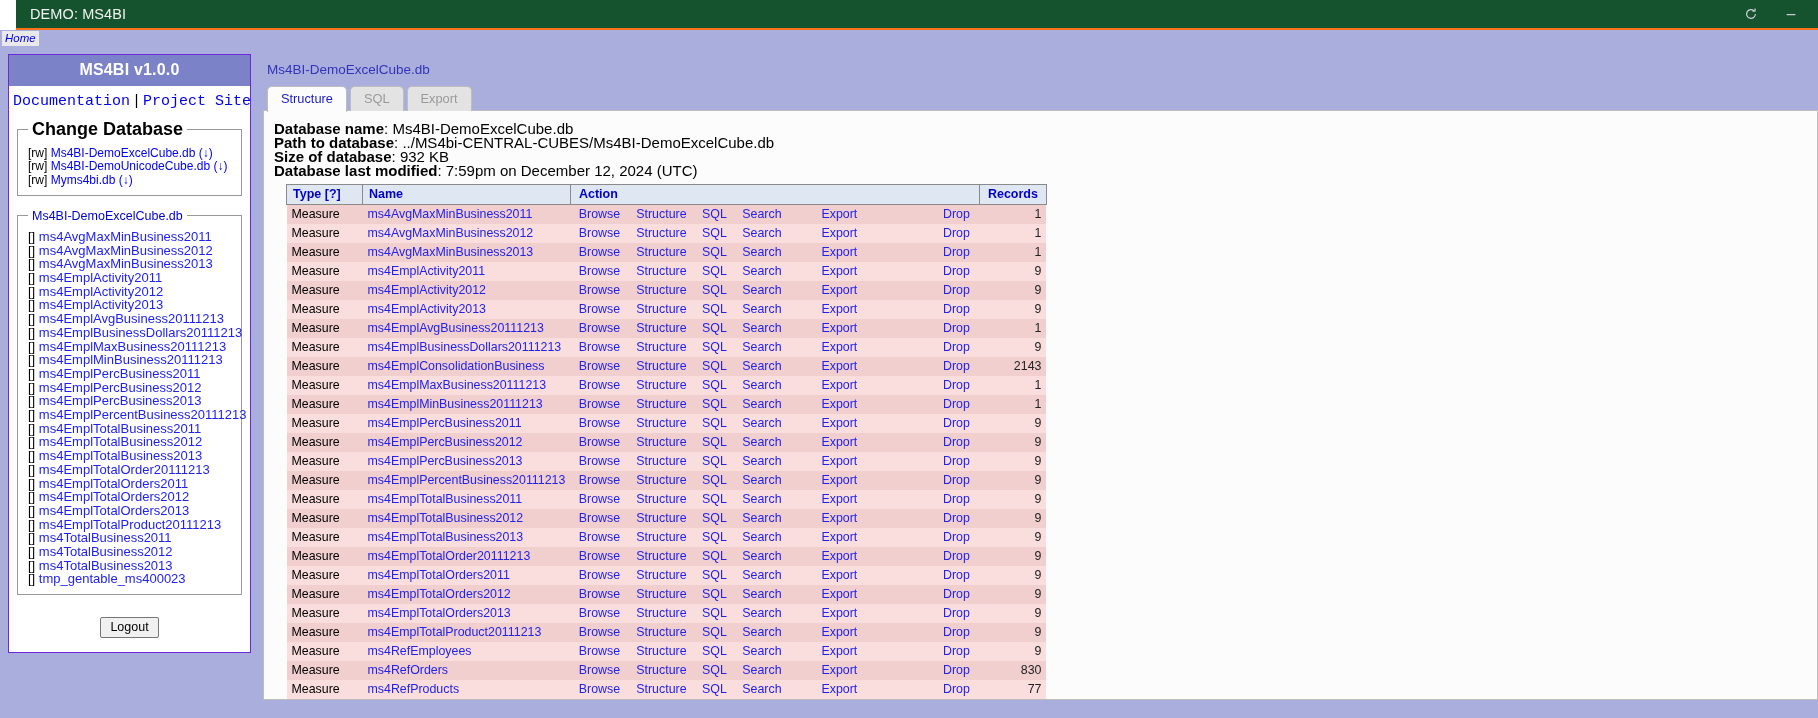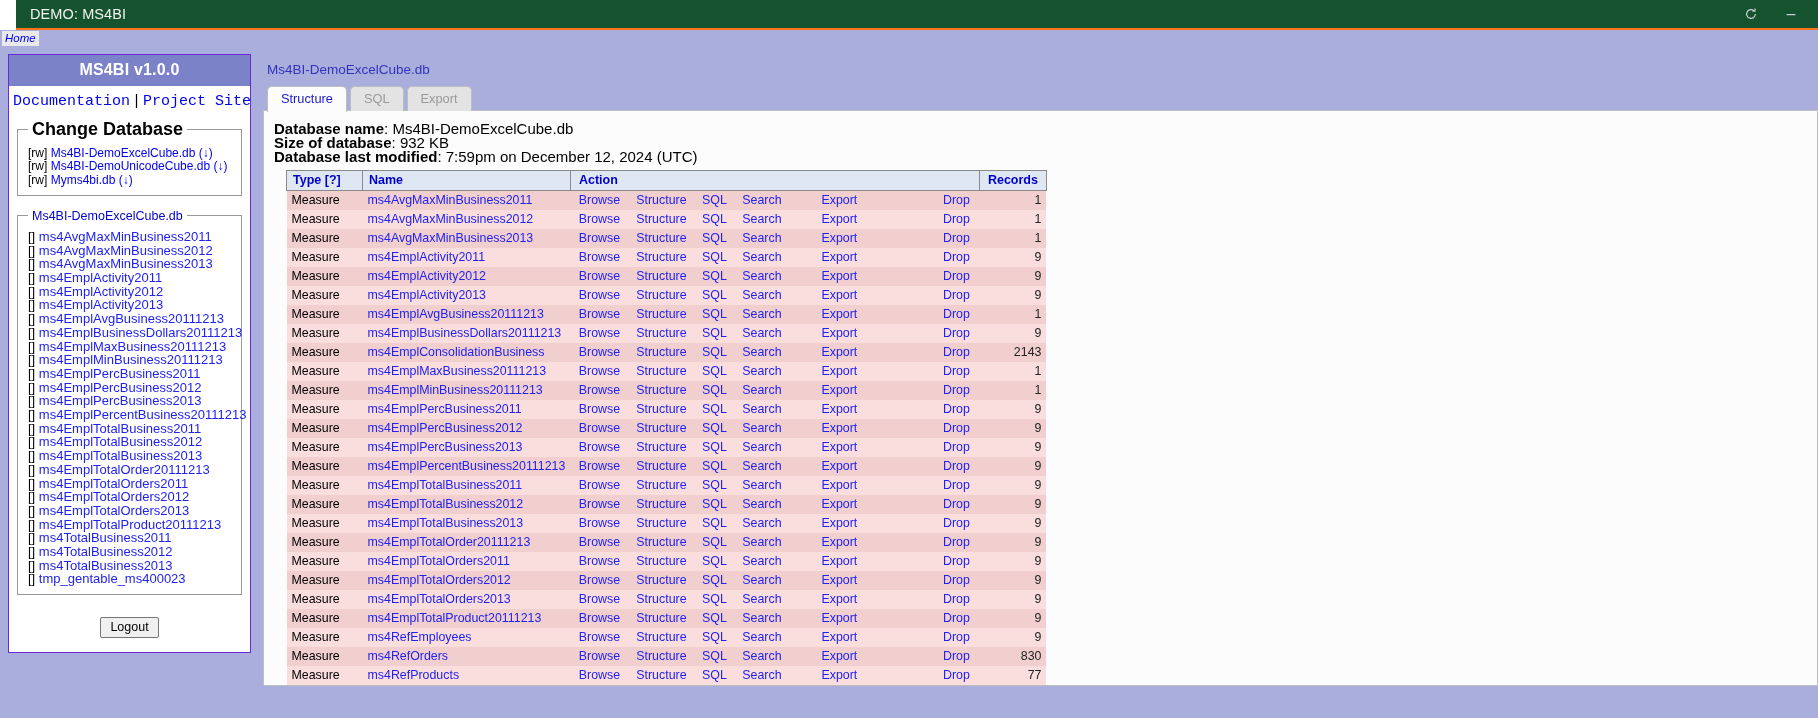--- a/index.html
+++ b/index.html
@@ -370,20 +370,21 @@
     <div class="tabs" id="tabs">
         <div class="tab active">Structure</div>
         <div class="tab">SQL</div>
         <div class="tab">Export</div>
       </div>
 
     <div class="panel-body">
 
       <div class="dbinfo" id="dbinfo">
           <div><b>Database name</b>: <span>Ms4BI-DemoExcelCube.db</span></div>
+          <div><b>Path to database</b>: <span>../MS4bi-CENTRAL-CUBES/Ms4BI-DemoExcelCube.db</span></div>
           <div><b>Size of database</b>: <span>932 KB</span></div>
           <div><b>Database last modified</b>: <span>7:59pm on December 12, 2024 (UTC)</span></div>
         </div>
 
       <table class="struct">
         <colgroup>
           <col class="w-type">
             <col class="w-name">
             <col class="w-browse">
             <col class="w-struct">

